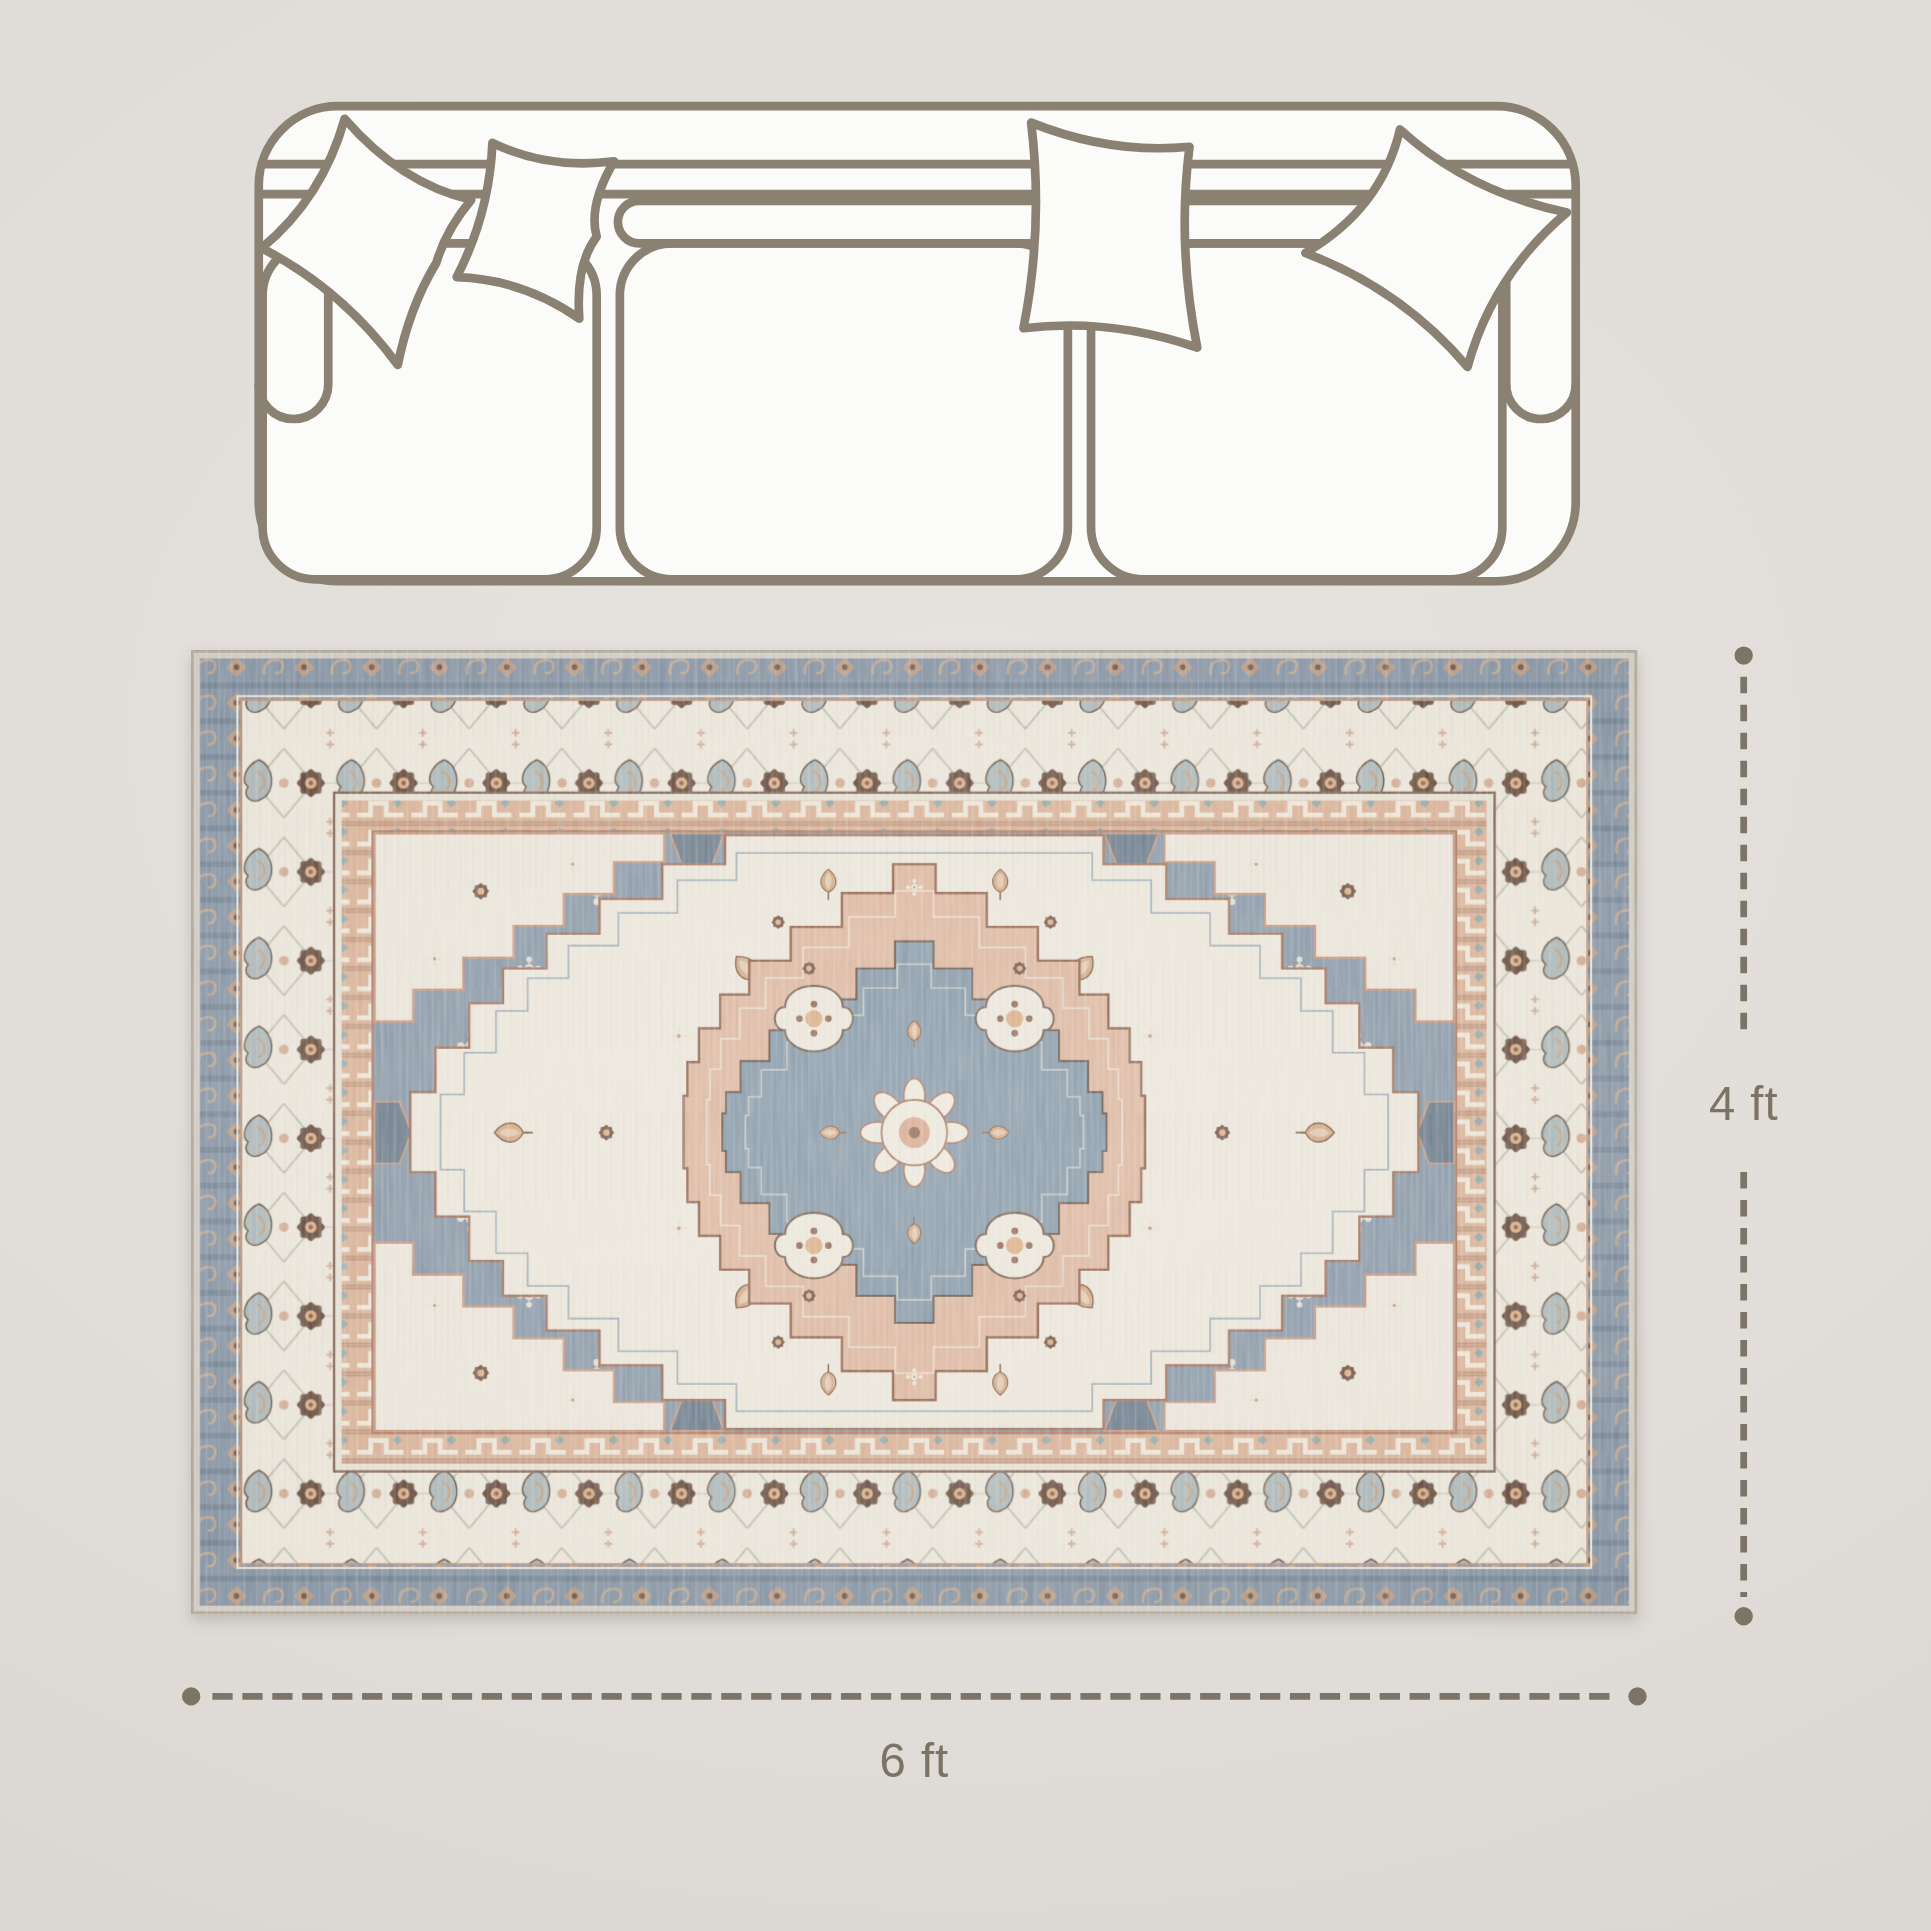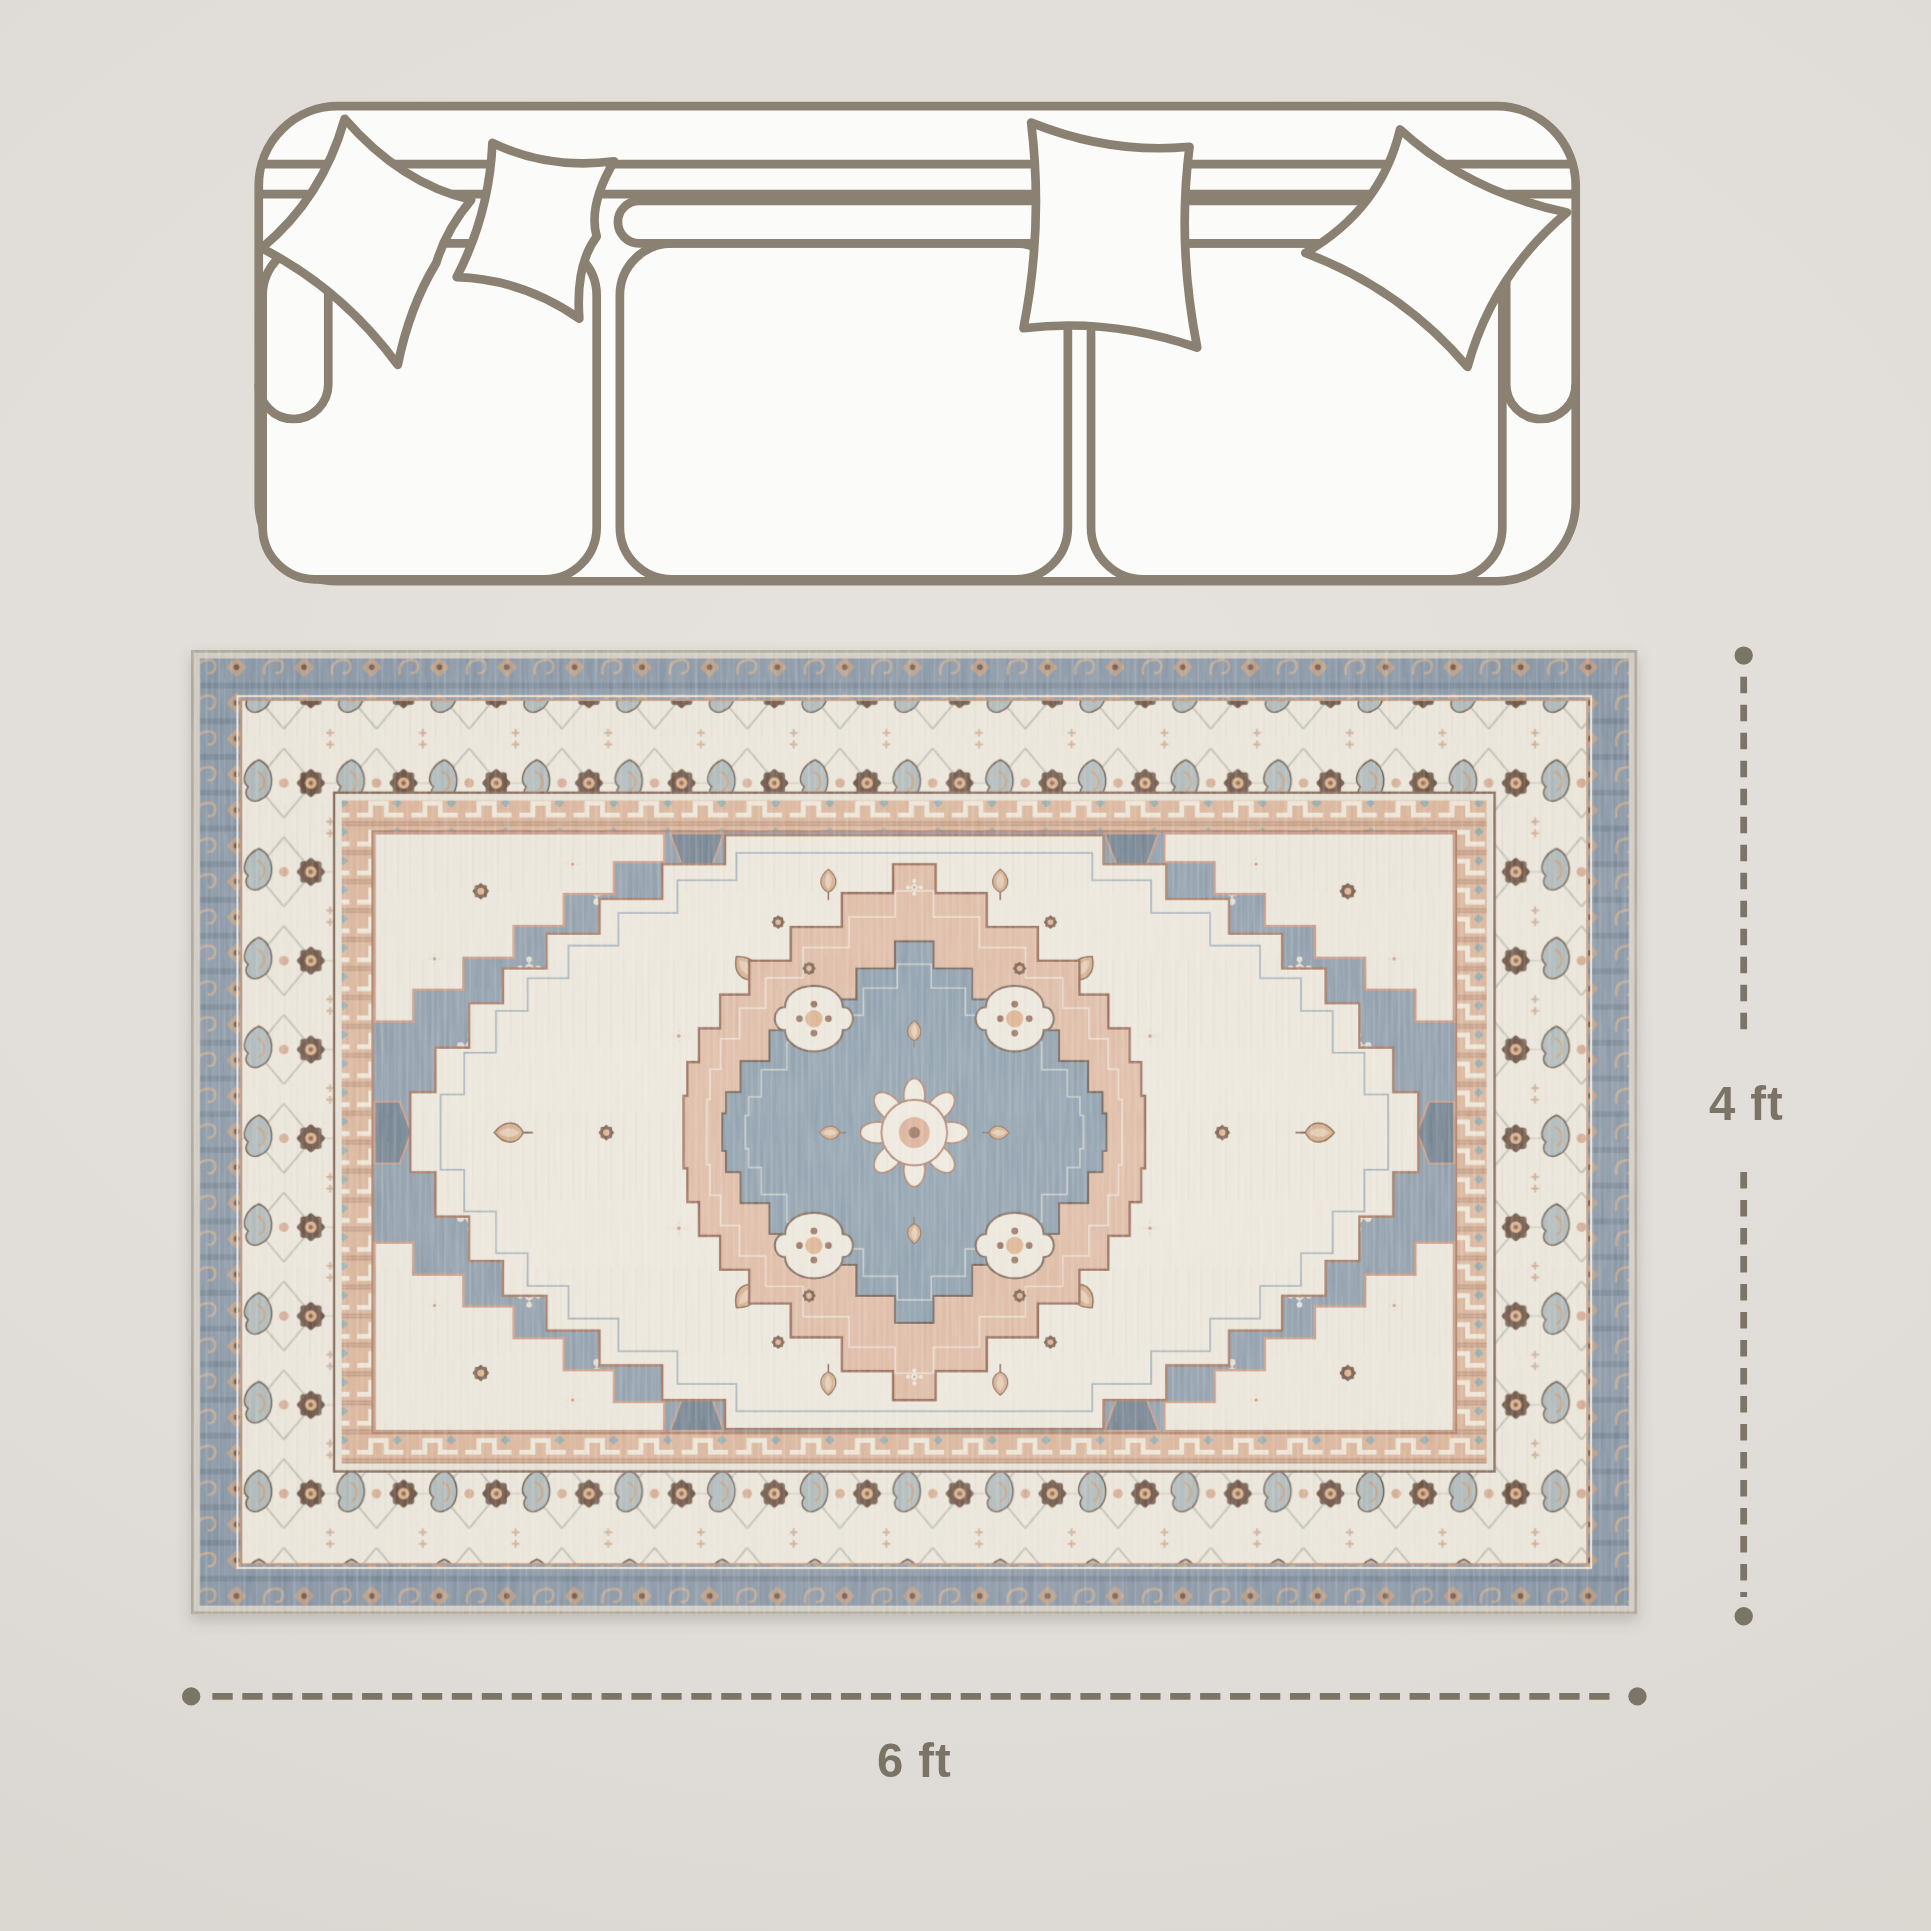--- a/index.html
+++ b/index.html
@@ -2,21 +2,20 @@
 <html><head>
 <meta charset="utf-8">
 <style>
   html,body{margin:0;padding:0;background:#d8d5cf;}
   .canvas{
     position:relative;
     width:1931px;height:1931px;
     background:radial-gradient(120% 90% at 50% 38%, #e6e3de 0%, #e0ddd8 55%, #d6d3cd 100%);
     overflow:hidden;
     font-family:"Liberation Sans", sans-serif;
-    font-weight:bold;
   }
   svg{position:absolute;left:0;top:0;}
   .dimtext{
     font-family:"Liberation Sans", sans-serif;
     font-size:49px;
     fill:#7b7366;
     letter-spacing:1px;
   }
 </style>
 </head>

